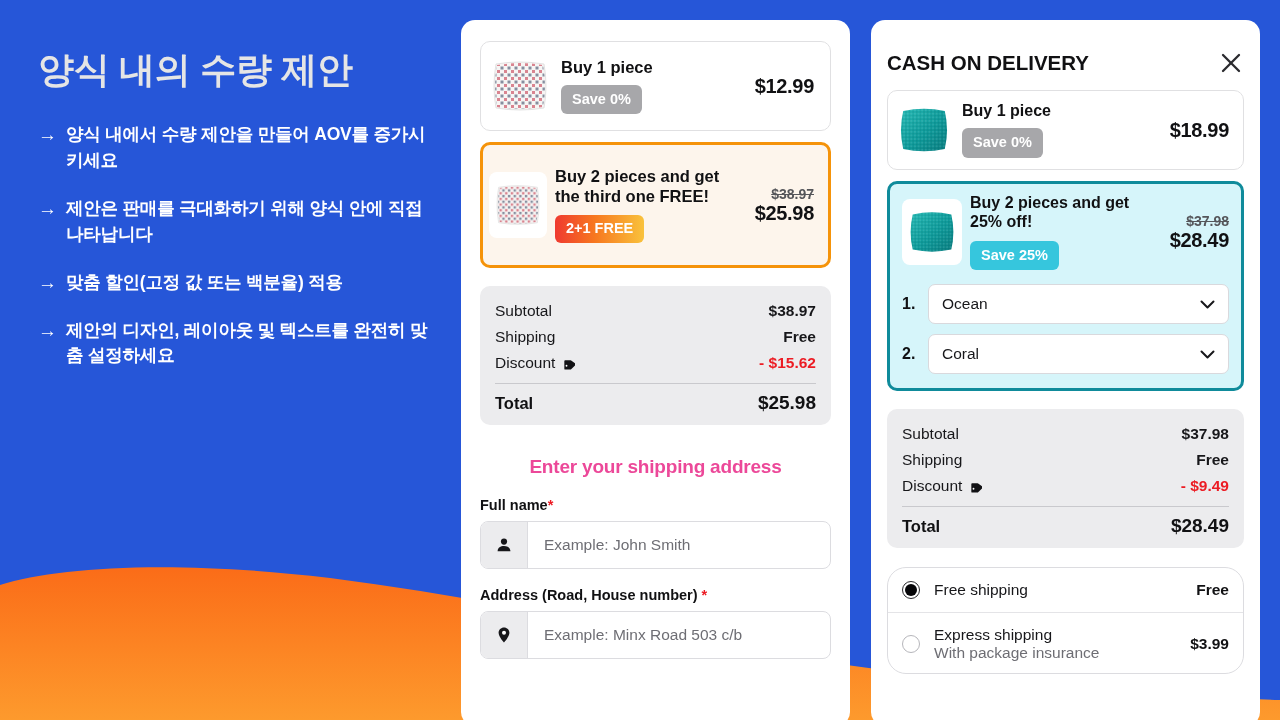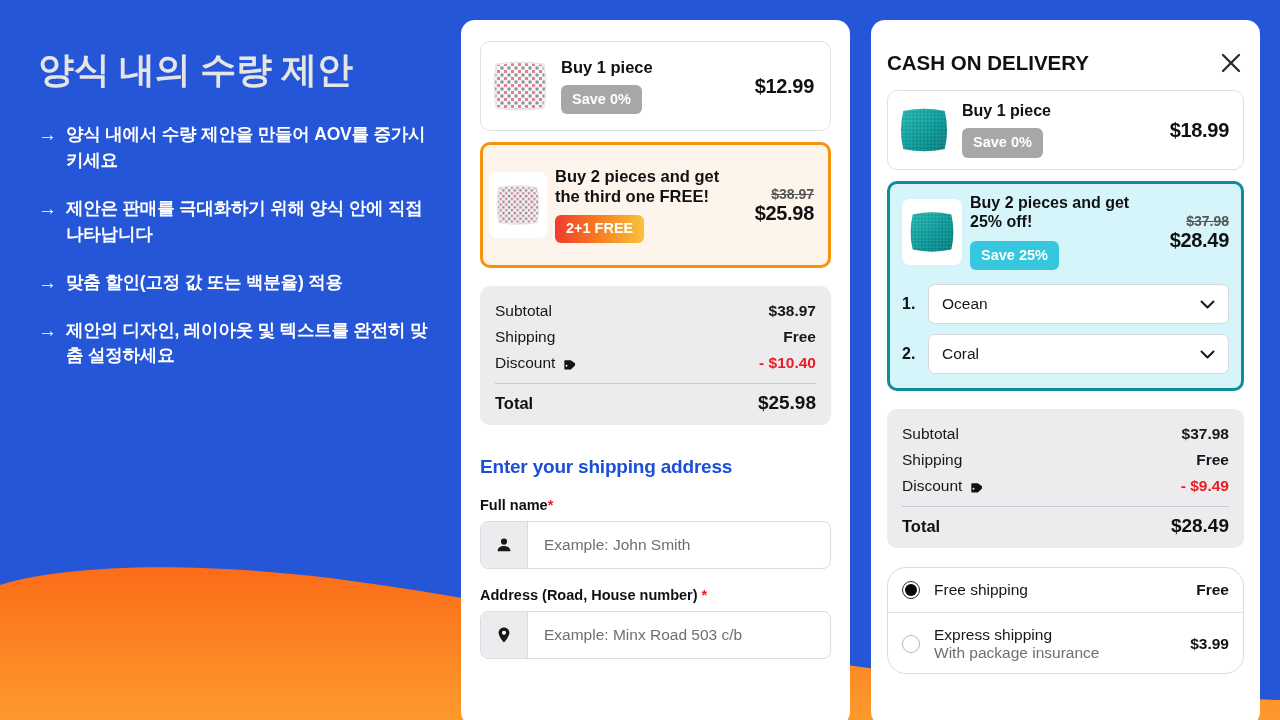--- a/index.html
+++ b/index.html
@@ -271,24 +271,24 @@
   .tag-icon {
     display: inline-block;
     width: 14px;
     height: 14px;
     position: relative;
     top: 1px;
   }
 
   
   .form-heading {
-    text-align: left;
+    text-align: center;
     font-size: 19px;
     font-weight: bold;
-    color: #1d4ed8;
+    color: #ec4899;
     letter-spacing: -0.2px;
   }
   .field-label {
     font-size: 14.5px;
     font-weight: bold;
     color: #111113;
   }
   .req {
     color: #ec1c24;
     font-weight: bold;
@@ -497,21 +497,21 @@
       <div class="sum-row">
         <span class="sum-label">
           <span>Discount</span>
           <span class="tag-icon">
             <svg viewBox="0 0 16 16" width="14" height="14">
               <path d="M1.5 1.2 h8.2 a1 1 0 0 1 0.72 0.3 l4.3 4.3 a1 1 0 0 1 0 1.42 l-6.1 6.1 a1 1 0 0 1 -1.42 0 l-4.3 -4.3 a1 1 0 0 1 -0.3 -0.72 Z" transform="rotate(135 8 8)" fill="#121215"></path>
               <circle cx="6.3" cy="10" r="1.05" fill="#ffffff"></circle>
             </svg>
           </span>
         </span>
-        <span class="sum-val-red">- $10.40</span>
+        <span class="sum-val-red">- $15.62</span>
       </div>
       <div class="sum-divider"></div>
       <div class="sum-total">
         <span>Total</span>
         <span class="amt">$25.98</span>
       </div>
     </div>
 
     <div class="form-heading" style="margin-top:31px;">Enter your shipping address</div>
 

